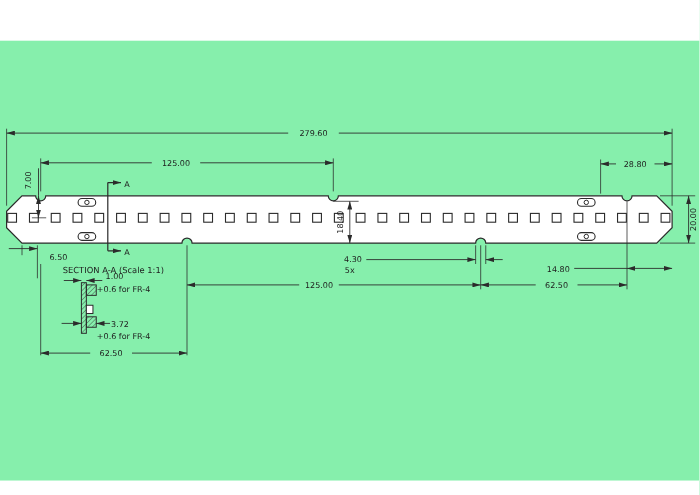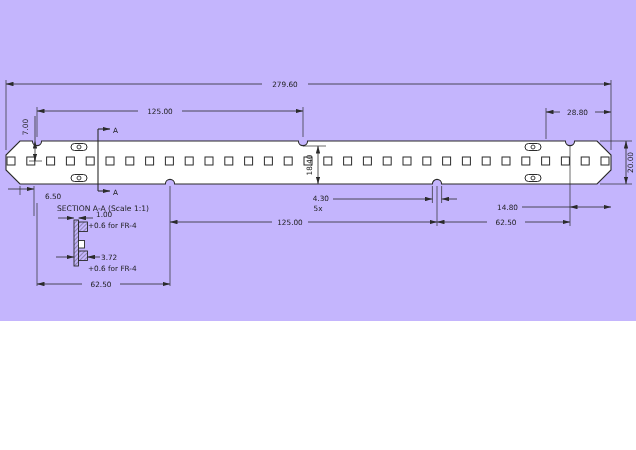--- a/index.html
+++ b/index.html
@@ -1,21 +1,22 @@
 <!DOCTYPE html>
 <html><head>
 <meta charset="utf-8">
 <style>
   html,body{margin:0;padding:0;background:#ffffff;}
   .canvas{
     position:relative;
-    width:636px;height:321px;
-    background:#c4b5fd;
+    width:636px;height:400px;
+    background:#86efac;
     font-family:"DejaVu Sans","Liberation Sans",sans-serif;
     overflow:hidden;
+    margin-top:37px;
   }
   svg{display:block;}
   .outline{fill:#ffffff;stroke:#2b2b2b;stroke-width:1.1;}
   .pad{fill:#ffffff;stroke:#2b2b2b;stroke-width:1;}
   .oval{fill:#ffffff;stroke:#2b2b2b;stroke-width:1;}
   .hole{fill:none;stroke:#2b2b2b;stroke-width:0.9;}
   .ext{stroke:#2b2b2b;stroke-width:0.7;fill:none;}
   .dim{stroke:#2b2b2b;stroke-width:0.8;fill:none;}
   .cut{stroke:#2b2b2b;stroke-width:1.1;fill:none;}
   .sec{fill:#ffffff;stroke:#2b2b2b;stroke-width:0.9;}

